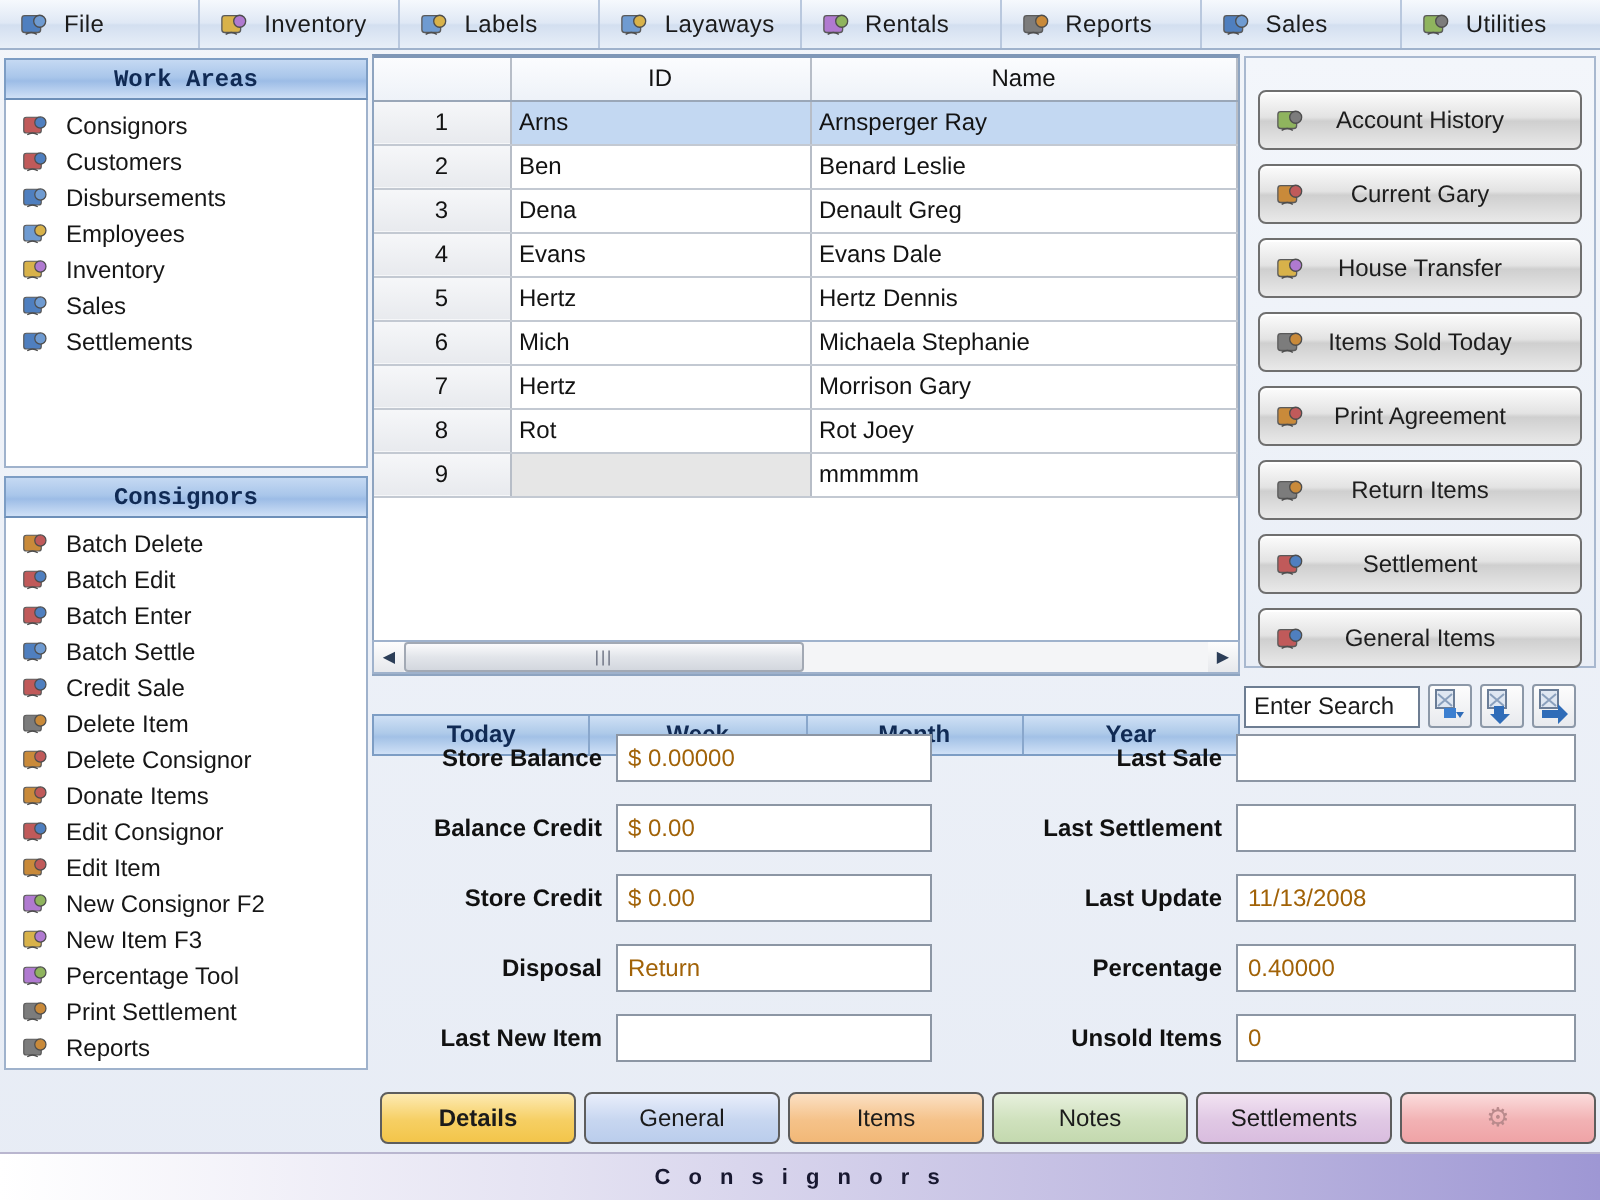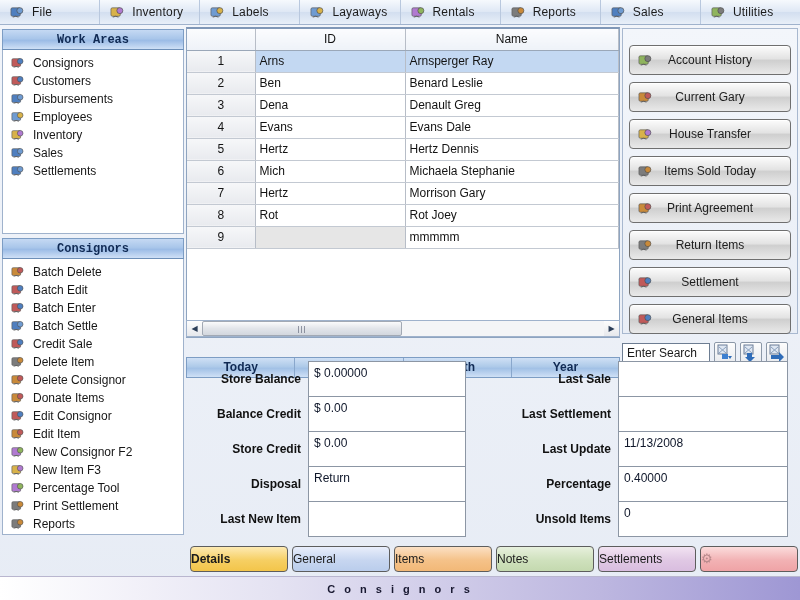--- a/index.html
+++ b/index.html
@@ -176,35 +176,35 @@
   .fcol { display: flex; align-items: center; }
   .fcol.left  { width: 286px; }
   .fcol.right { width: 320px; margin-left: 6px; }
   .flabel {
     font-size: 12px; font-weight: bold; color: #111111;
     text-align: right; padding-right: 7px;
   }
   .left .flabel  { width: 122px; }
   .right .flabel { width: 140px; }
   .finput {
-    height: 36px; line-height: 22px;
+    height: 24px; line-height: 22px;
     border: 1px solid #8c96a4; background: #ffffff;
-    font-size: 12px; color: #0f172a; padding: 0 5px;
+    font-size: 12px; color: #a16207; padding: 0 5px;
     white-space: nowrap; overflow: hidden;
   }
   .left .finput  { width: 158px; }
   .right .finput { width: 170px; }
 
   
   #bottomtabs {
     position: absolute; left: 190px; top: 546px; width: 608px; height: 26px;
     display: flex; gap: 4px;
   }
   .btab {
-    flex: 1 1 0; text-align: left; line-height: 24px;
+    flex: 1 1 0; text-align: center; line-height: 24px;
     font-size: 12px; color: #1b1b1b;
     border: 1px solid #5d5d5d; border-radius: 4px;
   }
   .btab.active { font-weight: bold; }
   .btab.t-details   { background: linear-gradient(180deg,#fdeab3 0%,#f6cf63 55%,#f3c54a 100%); }
   .btab.t-general   { background: linear-gradient(180deg,#e9eefb 0%,#c7d6f0 55%,#bacdec 100%); }
   .btab.t-items     { background: linear-gradient(180deg,#fbe0c4 0%,#f5c289 55%,#f2b877 100%); }
   .btab.t-notes     { background: linear-gradient(180deg,#e7f0dd 0%,#cfe1bd 55%,#c4d9af 100%); }
   .btab.t-settle    { background: linear-gradient(180deg,#f2e3f2 0%,#e0c8e4 55%,#d9bddf 100%); }
   .btab.t-extra     { background: linear-gradient(180deg,#fbdcdc 0%,#f2b2b4 55%,#efa3a6 100%); }

